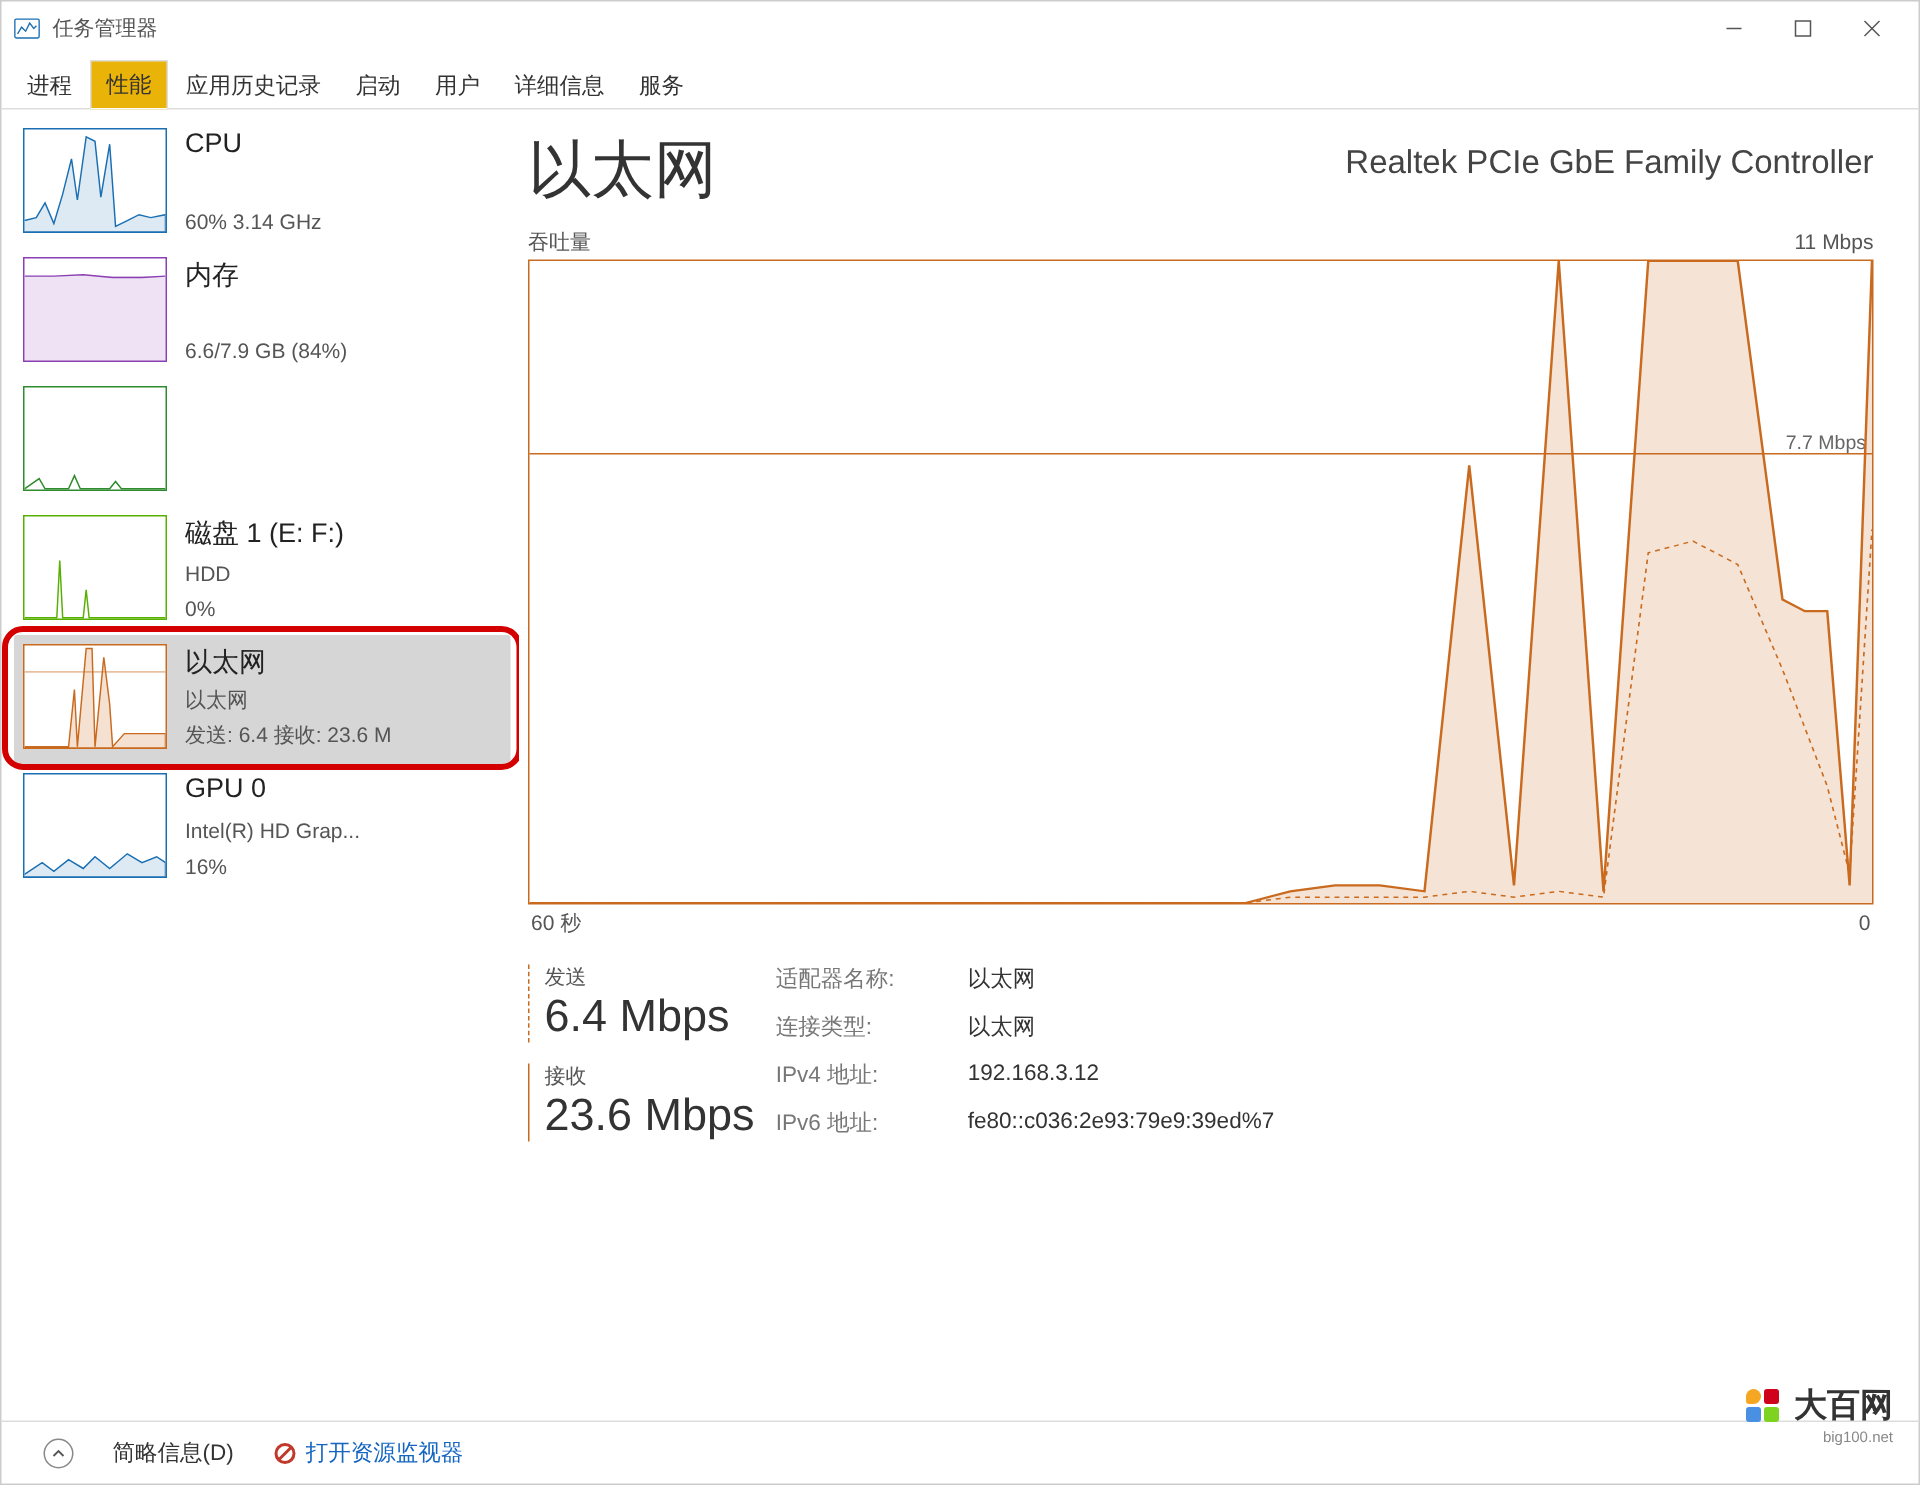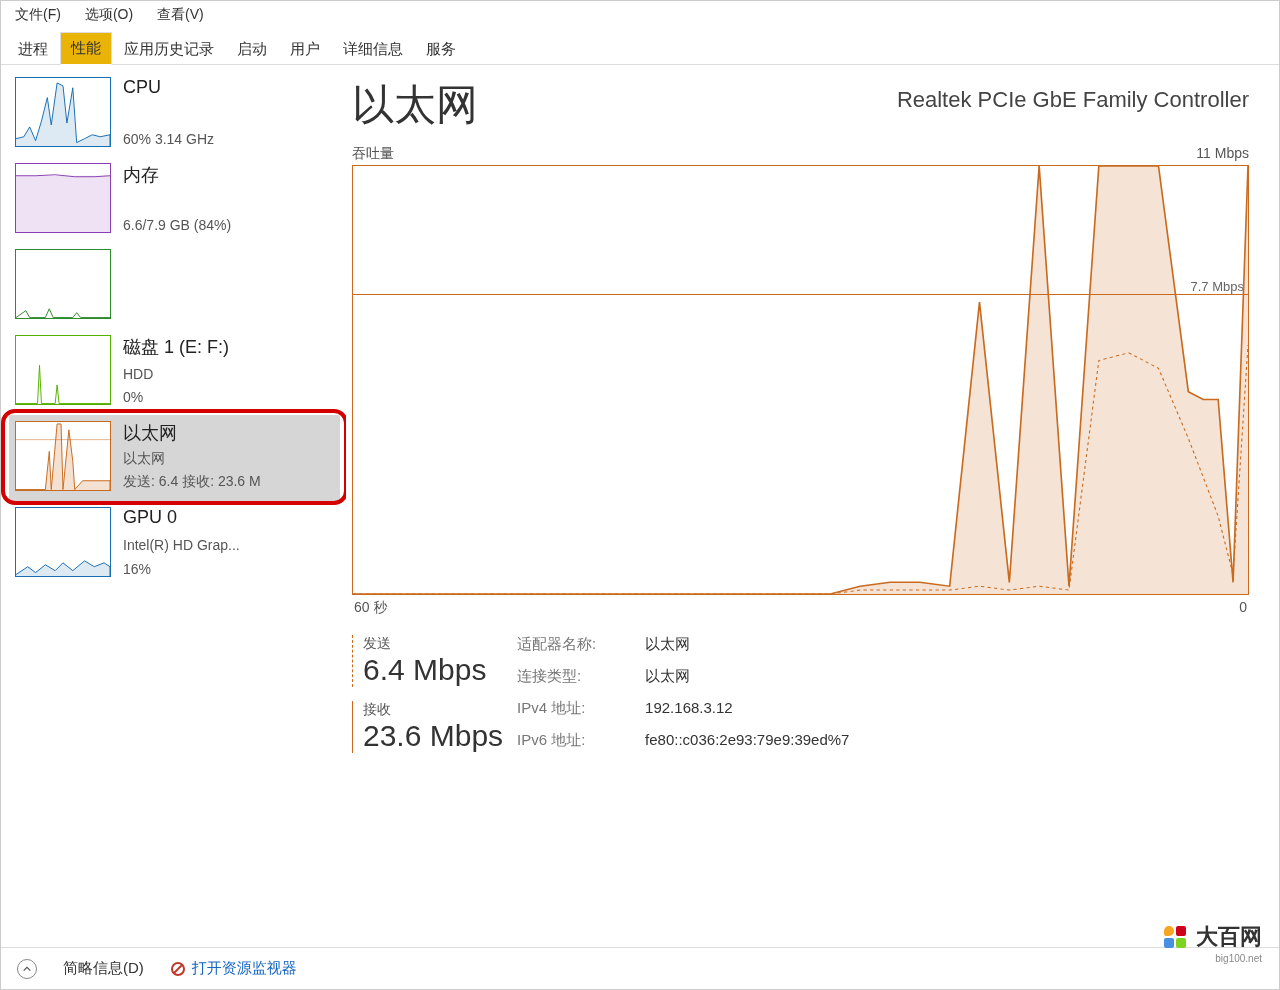--- a/index.html
+++ b/index.html
@@ -56,42 +56,64 @@
   .stats { display:flex; gap:14px; padding-top:6px;}
   .statcol { display:flex; flex-direction:column; gap:14px;}
   .statblock { border-left:1px dashed #c96a1e; padding-left:10px;}
   .statlabel { font-size:14px; color:#555;}
   .statval { font-size:30px; color:#333;}
   .proptable { display:grid; grid-template-columns:110px auto; row-gap:10px; column-gap:18px; font-size:15px; color:#555;}
   .propkey { color:#777;}
   .propval { color:#333;}
 
   
-  .statusbar { height:42px; border-top:1px solid #ddd; display:flex; align-items:center; padding:0 16px; gap:26px; font-size:15px; color:#333;}
+  .statusbar { height:42px; border-top:1px solid #ddd; display:flex; align-items:center; padding:0 28px; gap:26px; font-size:15px; color:#333;}
   .statusbar .chev-icon { width:20px; height:20px; border:1px solid #888; border-radius:50%; display:flex; align-items:center; justify-content:center;}
   .statusbar .linkish { color:#1565c0; }
   .statusbar .res-icon { width:16px; height:16px; }
 
   .watermark { position:fixed; right:18px; bottom:38px; display:flex; align-items:center; gap:8px;}
   .wm-logo { width:26px; height:26px; position:relative;}
   .wm-dot { position:absolute; width:10px; height:10px; border-radius:2px;}
   .wm-text { font-size:22px; font-weight:700; color:#333;}
   .wm-sub { font-size:10px; color:#888; position:absolute; right:0; bottom:-12px;}
 </style>
 </head>
 <body>
 
 <div class="window">
 
-
-  <div class="menubar">
-    <span>文件(F)</span>
-    <span>选项(O)</span>
-    <span>查看(V)</span>
-  </div>
+  <div class="titlebar">
+    <span class="app-icon">
+      <svg viewBox="0 0 20 20">
+          <rect x="1" y="3" width="18" height="14" rx="1" fill="none" stroke="#1a6fb3"></rect>
+          <polyline points="3,14 6,9 9,12 12,6 15,10 17,8" fill="none" stroke="#1a6fb3"></polyline>
+        </svg>
+    </span>
+    <span class="title">任务管理器</span>
+    <div class="win-controls">
+      <div class="win-btn">
+          <svg viewBox="0 0 12 12">
+            <line x1="1" y1="6" x2="11" y2="6"></line>
+          </svg>
+        </div>
+      <div class="win-btn">
+          <svg viewBox="0 0 12 12">
+            <rect x="1" y="1" width="10" height="10"></rect>
+          </svg>
+        </div>
+      <div class="win-btn">
+          <svg viewBox="0 0 12 12">
+            <line x1="1" y1="1" x2="11" y2="11"></line>
+            <line x1="11" y1="1" x2="1" y2="11"></line>
+          </svg>
+        </div>
+    </div>
+  </div>
+
 
   <div class="tabstrip" style="position:relative;">
     <div class="tab inactive">进程</div>
     <div class="tab active" style="position:relative;">性能</div>
     <div class="tab inactive">应用历史记录</div>
     <div class="tab inactive">启动</div>
     <div class="tab inactive">用户</div>
     <div class="tab inactive">详细信息</div>
     <div class="tab inactive">服务</div>
   </div>

